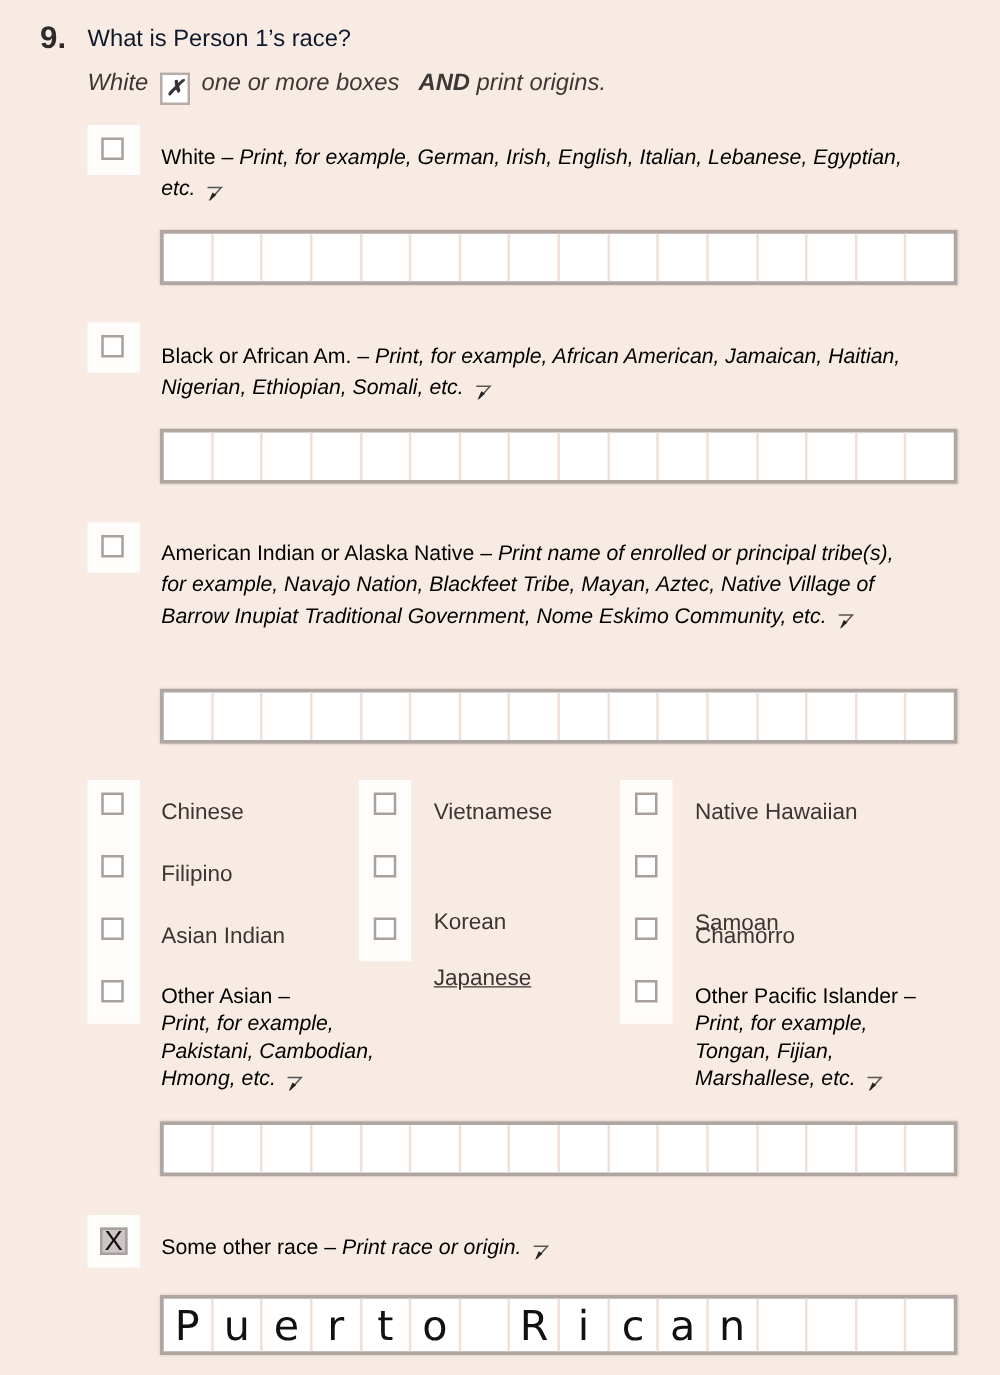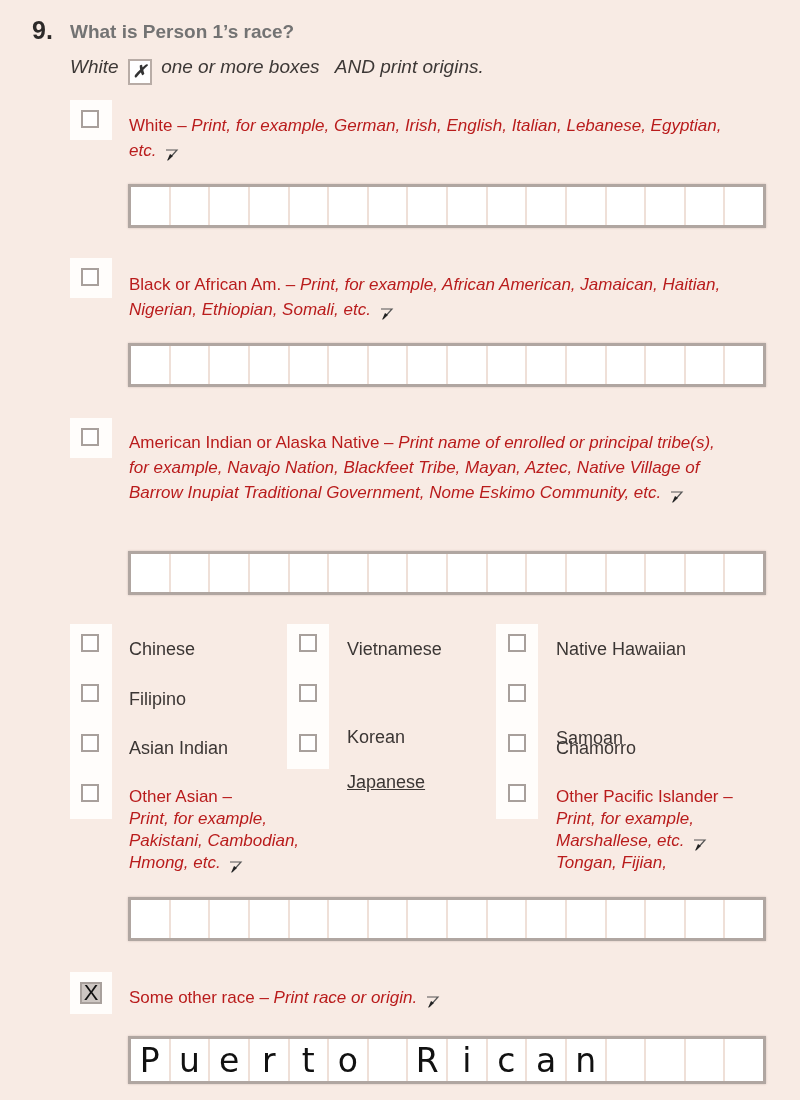--- a/index.html
+++ b/index.html
@@ -5,39 +5,39 @@
     html, body { margin: 0; padding: 0; }
     body {
       width: 800px; height: 1100px; overflow: hidden;
       background: #f8ebe4;
       font-family: "Liberation Sans", sans-serif;
       color: #3a3533;
       position: relative;
     }
     .abs { position: absolute; }
     .qnum { left: 32px; top: 16px; font-size: 25px; font-weight: bold; color: #2d2a29; }
-    .qtitle { left: 70px; top: 21px; font-size: 19px; font-weight: bold; color: #737373; }
+    .qtitle { left: 70px; top: 21px; font-size: 19px; font-weight: normal; color: #0f172a; }
     .instr { left: 70px; top: 56px; font-size: 19px; font-style: italic; color: #3d3836; white-space: nowrap; }
-    .instr b { font-style: normal; font-weight: normal; font-style: italic; margin-left: 10px; }
+    .instr b { font-style: normal; font-weight: bold; font-style: italic; margin-left: 10px; }
     .mark-box {
       display: inline-block; width: 20px; height: 22px; vertical-align: -4px;
       background: #fff; border: 2px solid #b8aca6; margin: 0 4px 0 4px;
       text-align: center; line-height: 22px; font-style: italic; font-weight: bold; font-size: 17px; color: #333;
     }
     
     .strip { background: #fffdfb; }
     .cb {
       width: 18px; height: 18px; border: 2.5px solid #a8a09c; background: #fff;
       box-sizing: border-box;
     }
     .cb.checked {
       background: #cdc6c2; border-color: #a8a09c;
       font-family: "Liberation Sans", sans-serif; font-size: 22px; line-height: 18px; text-align: center; color: #111;
     }
-    .opt-text { font-size: 17px; line-height: 25px; color: #b91c1c; }
+    .opt-text { font-size: 17px; line-height: 25px; color: #000000; }
     .opt-text i { font-style: italic; }
     .arrow-icon { display: inline-block; width: 14px; height: 14px; vertical-align: -6px; margin-left: 4px; }
     .writein {
       display: flex; height: 44px; box-sizing: border-box;
       border: 3px solid #b0a6a1; background: #fff;
       box-shadow: 0 0 2px rgba(150,130,120,0.4);
     }
     .writein .cell {
       flex: 1; border-right: 2px solid #efe0d8; box-sizing: border-box;
       display: flex; align-items: center; justify-content: center;
@@ -178,27 +178,27 @@
         <path d="M1 2 L12 2 L3 12" fill="none" stroke="#555" stroke-width="1.2"></path>
         <path d="M2 13 L8 8 L5 6 Z" fill="#222"></path>
       </svg>
   </div>
 </div>
 
 <div class="abs cb" style="left:508px;top:784px;"></div>
 <div class="abs opt-text" style="left:556px;top:786px;line-height:22px;">
   <div>Other Pacific Islander –</div>
   <div><i>Print, for example,</i></div>
+  <div><i>Tongan, Fijian,</i></div>
   <div><i>Marshallese, etc.</i>
     <svg class="arrow-icon" viewBox="0 0 14 14">
         <path d="M1 2 L12 2 L3 12" fill="none" stroke="#555" stroke-width="1.2"></path>
         <path d="M2 13 L8 8 L5 6 Z" fill="#222"></path>
       </svg>
   </div>
-  <div><i>Tongan, Fijian,</i></div>
 </div>
 
 <div class="abs writein" style="left:128px;top:897px;width:638px;">
     <div class="cell"></div>
     <div class="cell"></div>
     <div class="cell"></div>
     <div class="cell"></div>
     <div class="cell"></div>
     <div class="cell"></div>
     <div class="cell"></div>

